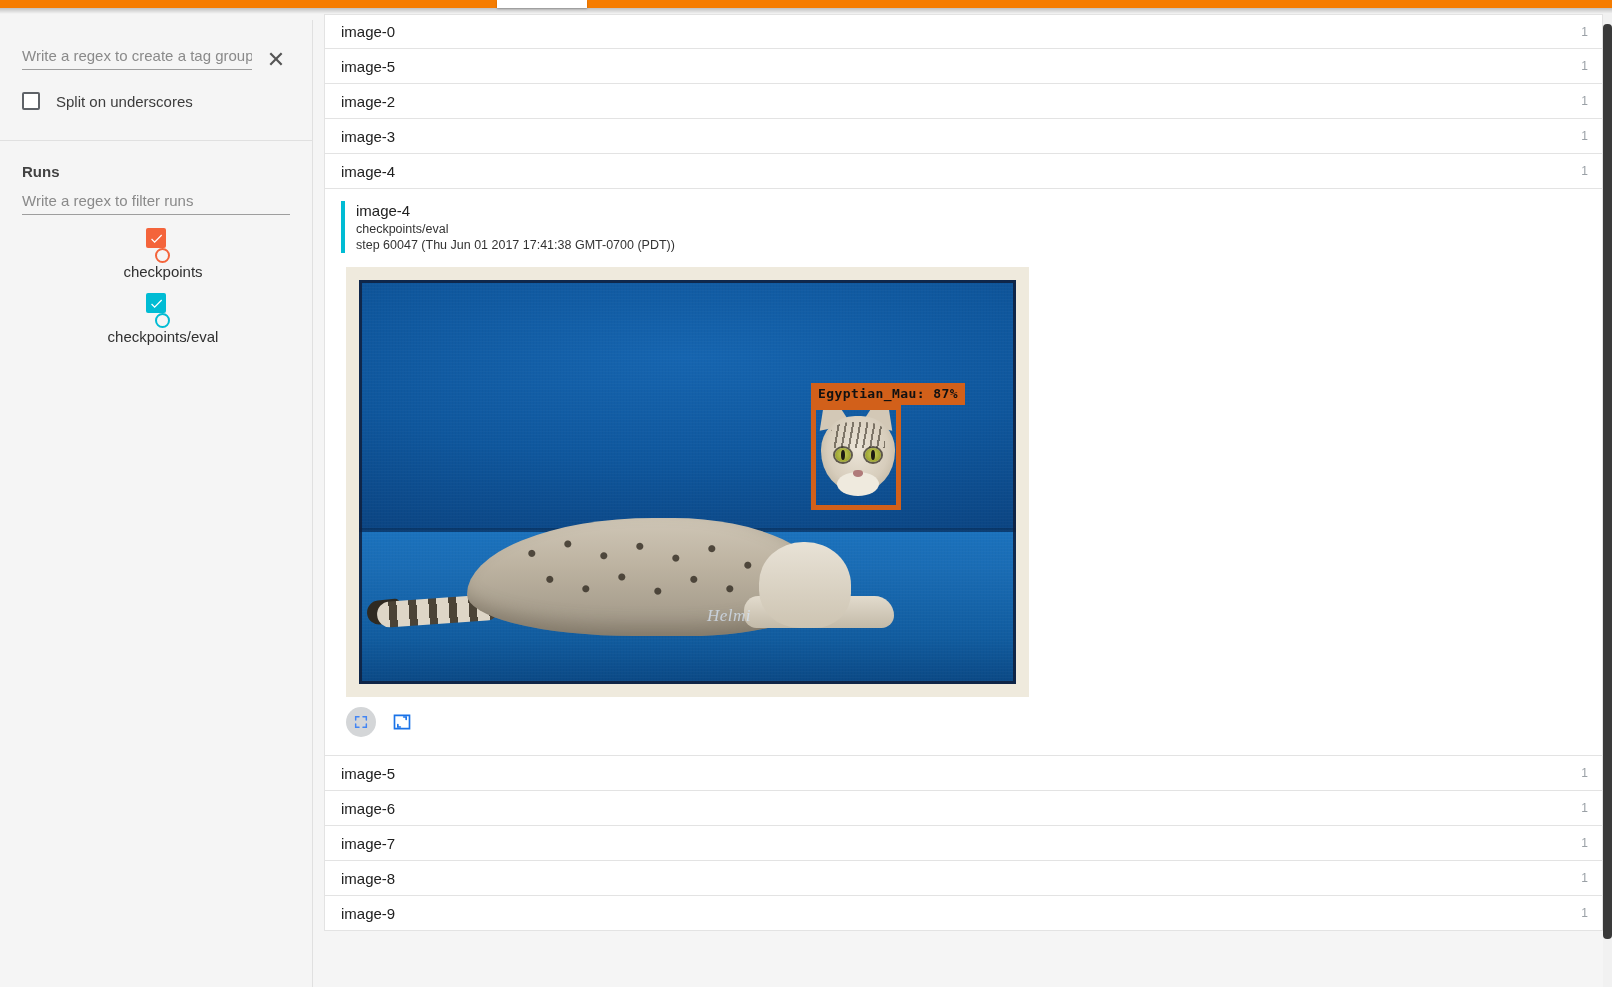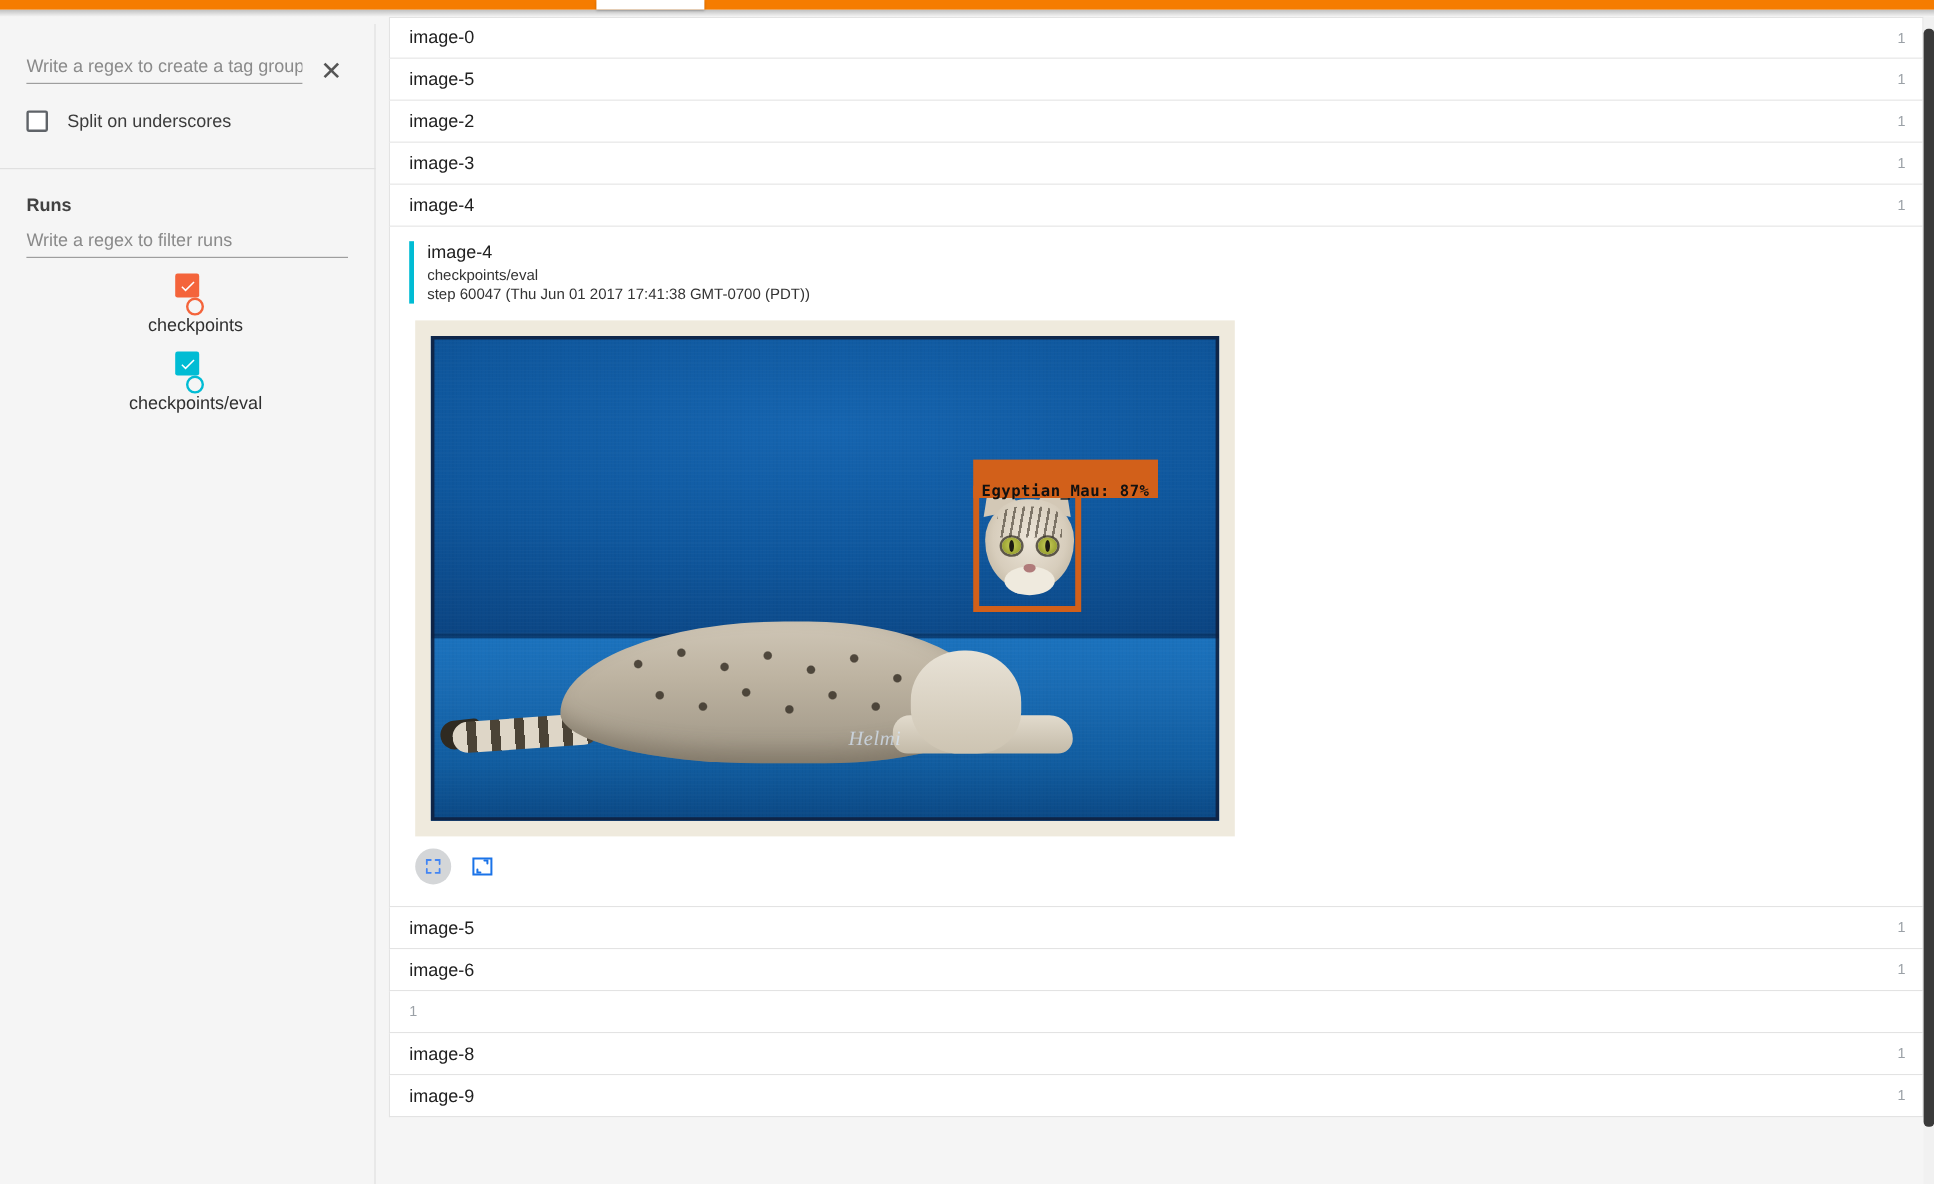--- a/index.html
+++ b/index.html
@@ -366,21 +366,21 @@
     position: absolute;
     left: 452px; top: 125px;
     width: 90px; height: 105px;
     border: 5px solid #d2601a;
     z-index: 8;
   }
   #det-label {
     position: absolute;
     left: 452px; top: 103px;
     height: 22px;
-    padding: 16px 7px;
+    padding: 0 7px;
     background: #d2601a;
     color: #111;
     font-family: "DejaVu Sans Mono", monospace;
     font-weight: bold;
     font-size: 13px;
     line-height: 22px;
     letter-spacing: .4px;
     white-space: nowrap;
     z-index: 9;
   }
@@ -567,20 +567,21 @@
 
     <div class="tag-row">
       <span class="tag-row-name">image-5</span>
       <span class="tag-row-count">1</span>
     </div>
     <div class="tag-row">
       <span class="tag-row-name">image-6</span>
       <span class="tag-row-count">1</span>
     </div>
     <div class="tag-row">
+      <span class="tag-row-name">image-7</span>
       <span class="tag-row-count">1</span>
     </div>
     <div class="tag-row">
       <span class="tag-row-name">image-8</span>
       <span class="tag-row-count">1</span>
     </div>
     <div class="tag-row">
       <span class="tag-row-name">image-9</span>
       <span class="tag-row-count">1</span>
     </div>

